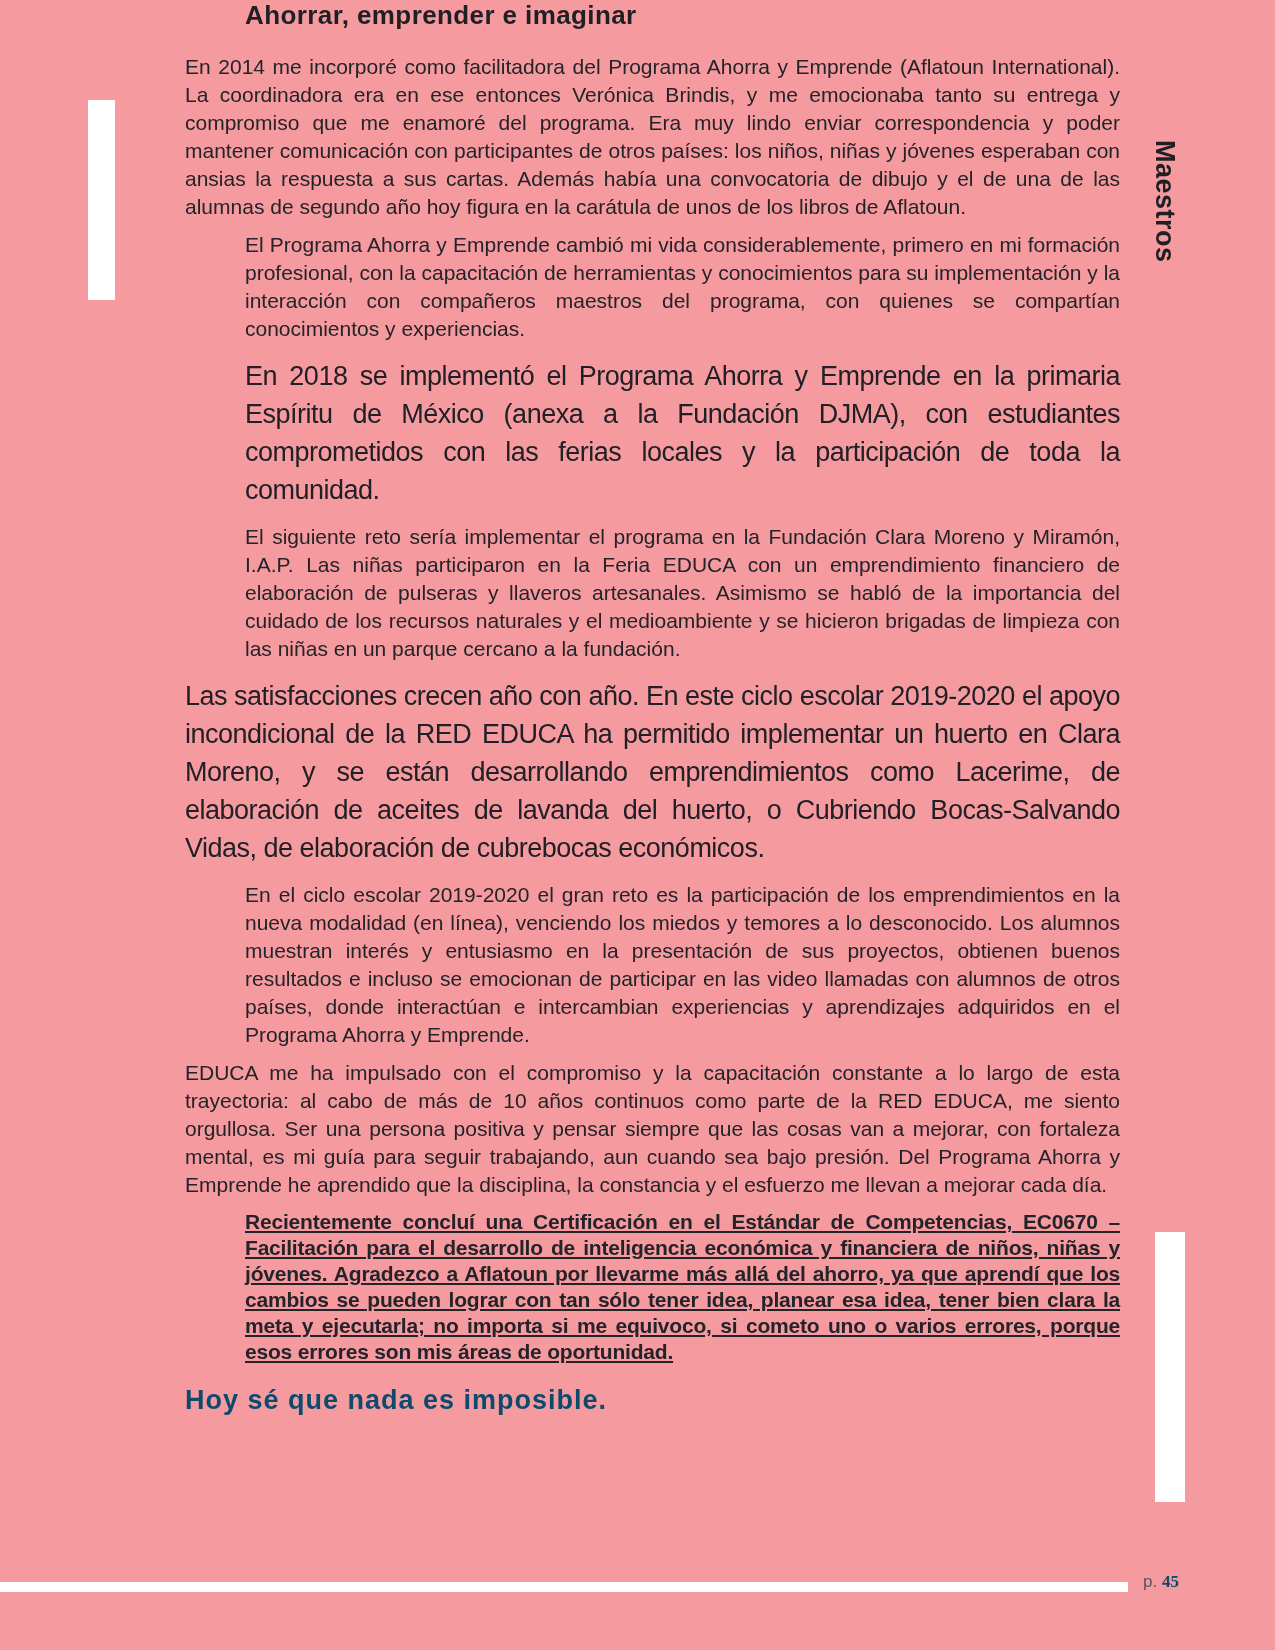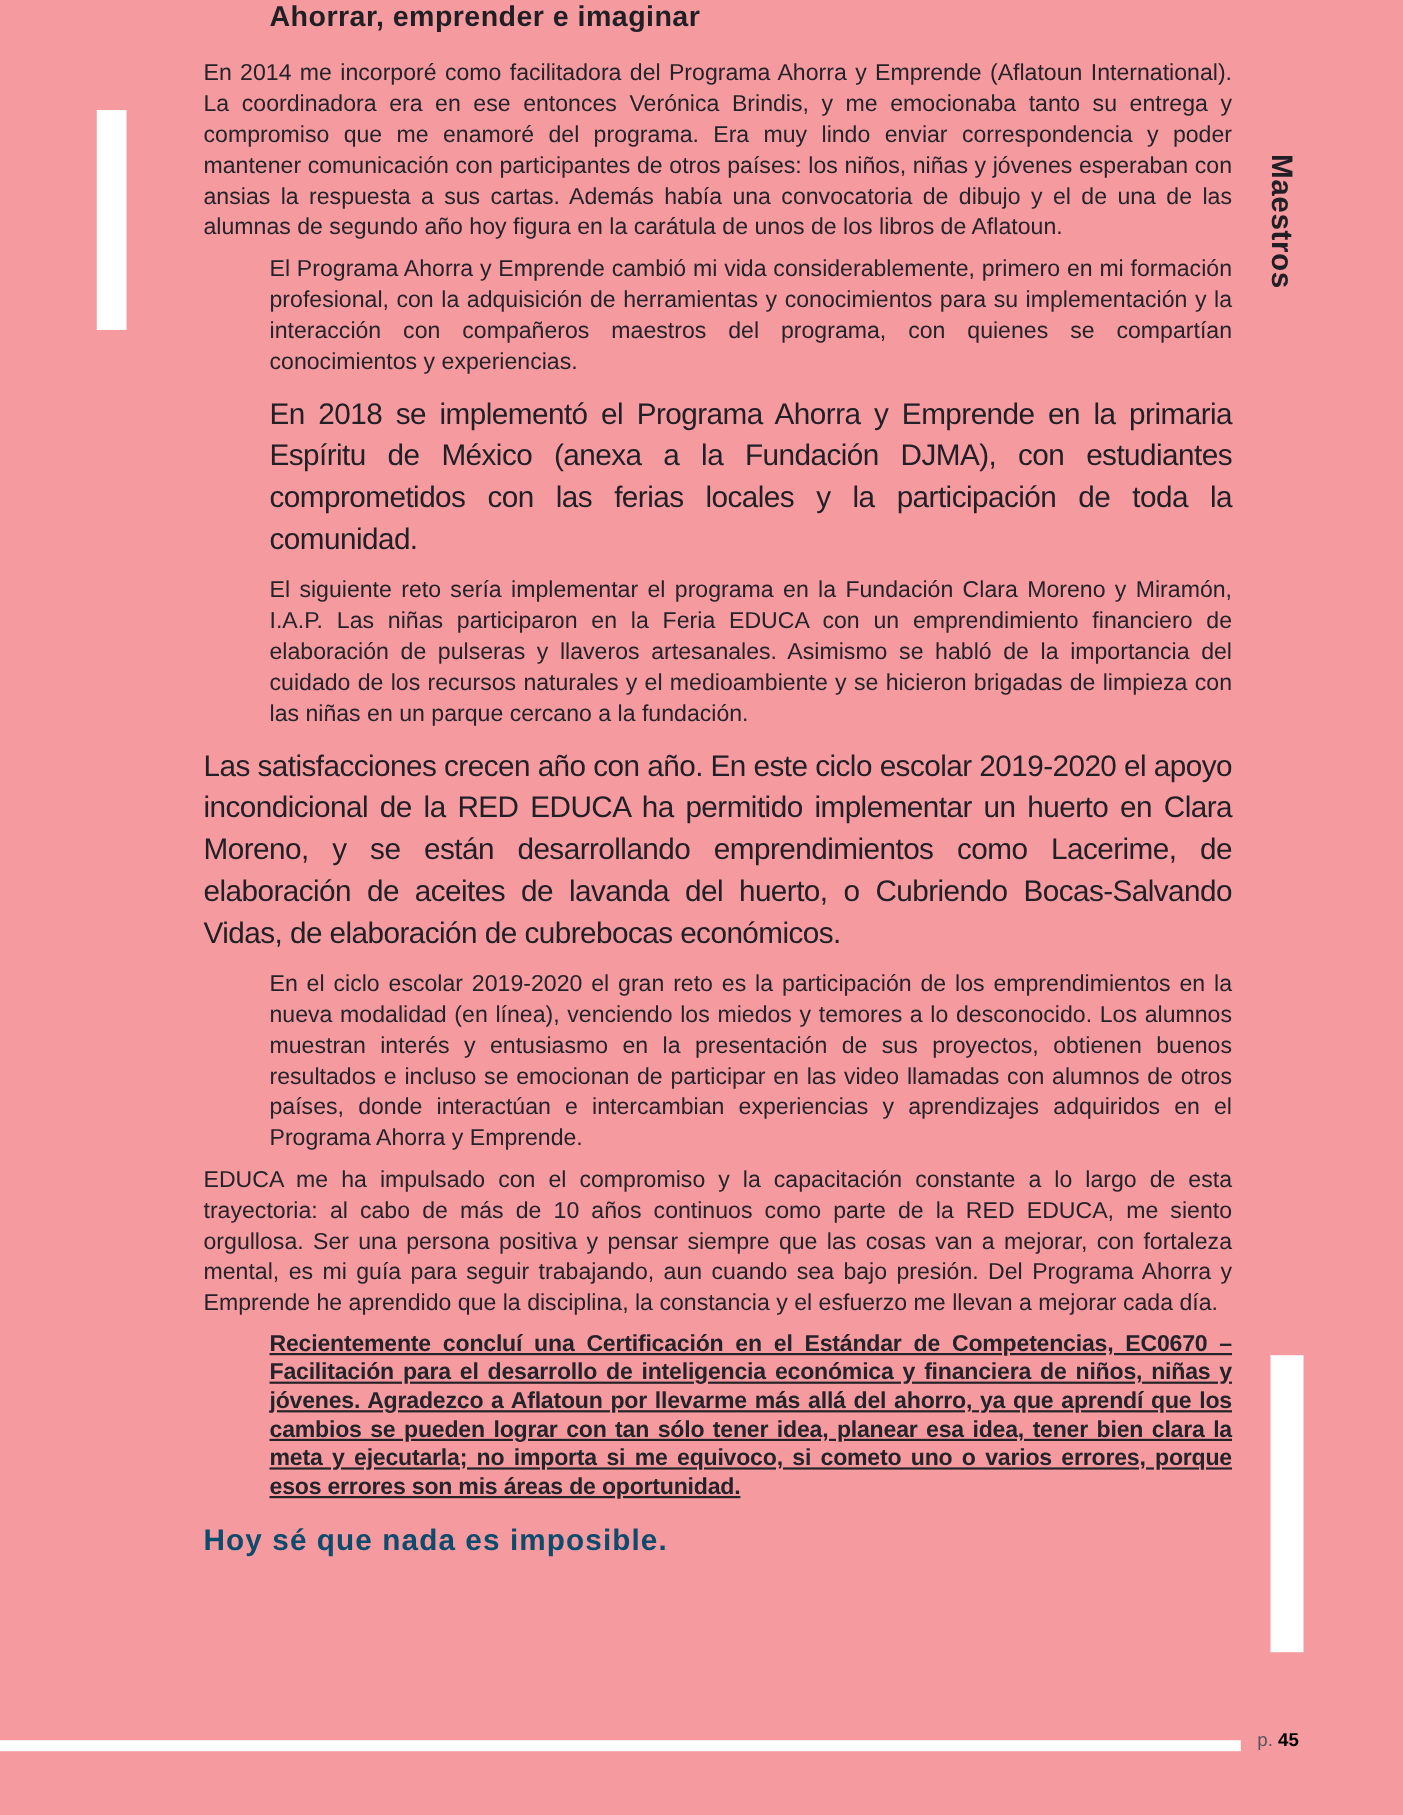--- a/index.html
+++ b/index.html
@@ -84,41 +84,42 @@
   .page-number {
     position: absolute;
     left: 1143px;
     top: 1572px;
     font-size: 17px;
     color: #55555A;
     white-space: nowrap;
   }
   .page-number .num {
     font-weight: 700;
-    color: #000000;
+    color: #0c4a6e;
+    font-family: Liberation Serif, serif;
   }
 </style>
 </head>
 <body>
 
 <div class="page">
 
   <div class="accent-bar bar-left"></div>
   <div class="accent-bar bar-right"></div>
   <div class="accent-bar bar-bottom"></div>
 
   <div class="section-label">Maestros</div>
 
   <div class="content">
 
     <h1 class="page-title">Ahorrar, emprender e imaginar</h1>
 
     <p class="body">En 2014 me incorporé como facilitadora del Programa Ahorra y Emprende (Aflatoun International). La coordinadora era en ese entonces Verónica Brindis, y me emocionaba tanto su entrega y compromiso que me enamoré del programa. Era muy lindo enviar correspondencia y poder mantener comunicación con participantes de otros países: los niños, niñas y jóvenes esperaban con ansias la respuesta a sus cartas. Además había una convocatoria de dibujo y el de una de las alumnas de segundo año hoy figura en la carátula de unos de los libros de Aflatoun.</p>
 
-    <p class="indent">El Programa Ahorra y Emprende cambió mi vida considerablemente, primero en mi formación profesional, con la adquisición de herramientas y conocimientos para su implementación y la interacción con compañeros maestros del programa, con quienes se compartían conocimientos y experiencias.</p>
+    <p class="indent">El Programa Ahorra y Emprende cambió mi vida considerablemente, primero en mi formación profesional, con la capacitación de herramientas y conocimientos para su implementación y la interacción con compañeros maestros del programa, con quienes se compartían conocimientos y experiencias.</p>
 
 
     <p class="pullquote indent">En 2018 se implementó el Programa Ahorra y Emprende en la primaria Espíritu de México (anexa a la Fundación DJMA), con estudiantes comprometidos con las ferias locales y la participación de toda la comunidad.</p>
 
 
     <p class="indent">El siguiente reto sería implementar el programa en la Fundación Clara Moreno y Miramón, I.A.P. Las niñas participaron en la Feria EDUCA con un emprendimiento financiero de elaboración de pulseras y llaveros artesanales. Asimismo se habló de la importancia del cuidado de los recursos naturales y el medioambiente y se hicieron brigadas de limpieza con las niñas en un parque cercano a la fundación.</p>
 
     <p class="pullquote">Las satisfacciones crecen año con año. En este ciclo escolar 2019-2020 el apoyo incondicional de la RED EDUCA ha permitido implementar un huerto en Clara Moreno, y se están desarrollando emprendimientos como Lacerime, de elaboración de aceites de lavanda del huerto, o Cubriendo Bocas-Salvando Vidas, de elaboración de cubrebocas económicos.</p>
 
     <p class="indent">En el ciclo escolar 2019-2020 el gran reto es la participación de los emprendimientos en la nueva modalidad (en línea), venciendo los miedos y temores a lo desconocido. Los alumnos muestran interés y entusiasmo en la presentación de sus proyectos, obtienen buenos resultados e incluso se emocionan de participar en las video llamadas con alumnos de otros países, donde interactúan e intercambian experiencias y aprendizajes adquiridos en el Programa Ahorra y Emprende.</p>

